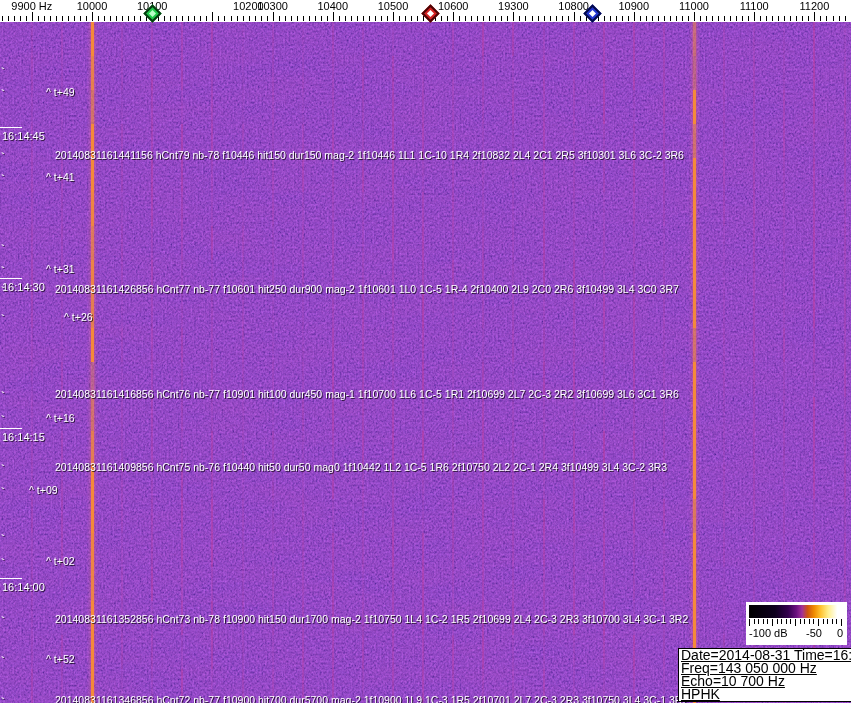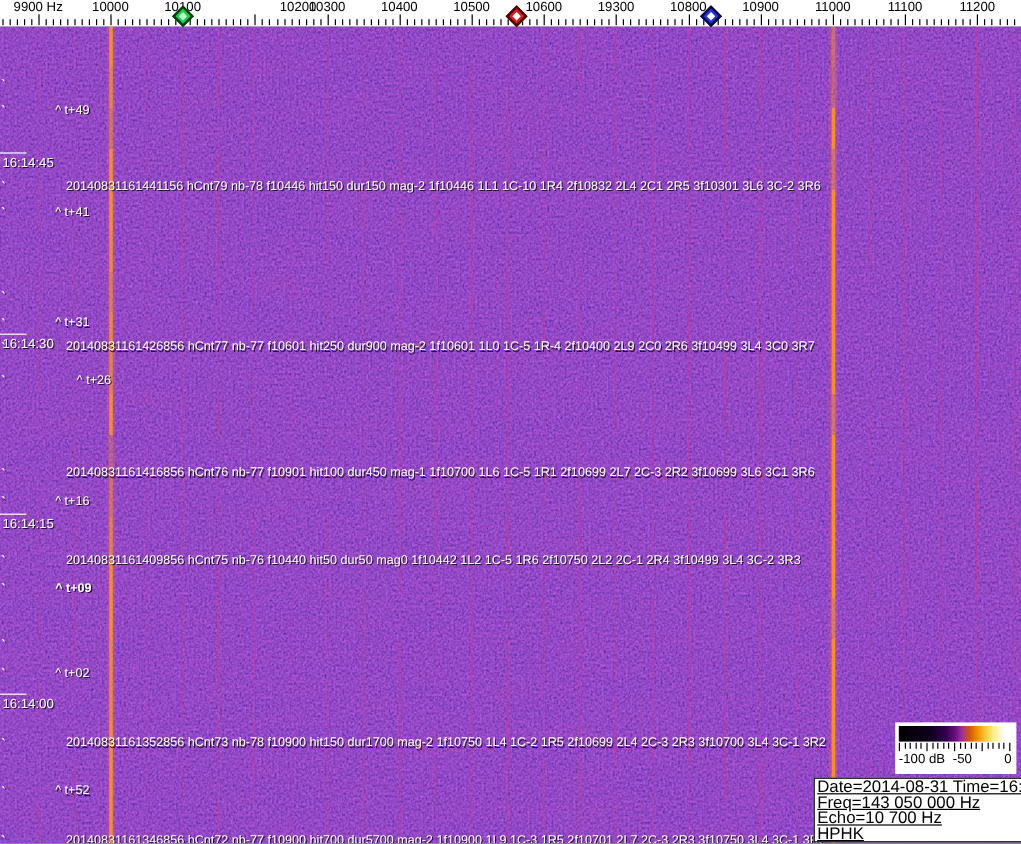--- a/index.html
+++ b/index.html
@@ -282,21 +282,21 @@
         <div class="rec-text" style="left: 55px; top: 261px;">20140831161426856 hCnt77 nb-77 f10601 hit250 dur900 mag-2 1f10601 1L0 1C-5 1R-4 2f10400 2L9 2C0 2R6 3f10499 3L4 3C0 3R7</div>
         <div class="edge-mark" style="top: 262px;">`</div>
         <div class="rec-tlabel" style="left: 64px; top: 289px;">^ t+26</div>
         <div class="edge-mark" style="top: 290px;">`</div>
         <div class="rec-text" style="left: 55px; top: 366px;">20140831161416856 hCnt76 nb-77 f10901 hit100 dur450 mag-1 1f10700 1L6 1C-5 1R1 2f10699 2L7 2C-3 2R2 3f10699 3L6 3C1 3R6</div>
         <div class="edge-mark" style="top: 367px;">`</div>
         <div class="rec-tlabel" style="left: 46px; top: 390px;">^ t+16</div>
         <div class="edge-mark" style="top: 391px;">`</div>
         <div class="rec-text" style="left: 55px; top: 439px;">20140831161409856 hCnt75 nb-76 f10440 hit50 dur50 mag0 1f10442 1L2 1C-5 1R6 2f10750 2L2 2C-1 2R4 3f10499 3L4 3C-2 3R3</div>
         <div class="edge-mark" style="top: 440px;">`</div>
-        <div class="rec-tlabel" style="left: 46px; top: 462px; font-weight: bold;">^ t+09</div>
+        <div class="rec-tlabel" style="left: 29px; top: 462px;">^ t+09</div>
         <div class="edge-mark" style="top: 463px;">`</div>
         <div class="edge-mark" style="top: 510px;">`</div>
         <div class="rec-tlabel" style="left: 46px; top: 533px;">^ t+02</div>
         <div class="edge-mark" style="top: 534px;">`</div>
         <div class="rec-text" style="left: 55px; top: 591px;">20140831161352856 hCnt73 nb-78 f10900 hit150 dur1700 mag-2 1f10750 1L4 1C-2 1R5 2f10699 2L4 2C-3 2R3 3f10700 3L4 3C-1 3R2</div>
         <div class="edge-mark" style="top: 592px;">`</div>
         <div class="rec-tlabel" style="left: 46px; top: 631px;">^ t+52</div>
         <div class="edge-mark" style="top: 632px;">`</div>
         <div class="rec-text" style="left: 55px; top: 672px;">20140831161346856 hCnt72 nb-77 f10900 hit700 dur5700 mag-2 1f10900 1L9 1C-3 1R5 2f10701 2L7 2C-3 2R3 3f10750 3L4 3C-1 3R2</div>
         <div class="edge-mark" style="top: 673px;">`</div>
@@ -323,21 +323,21 @@
         <div class="legend-tick" style="left: 67.4px; height: 5px;"></div>
         <div class="legend-tick" style="left: 72px; height: 7px;"></div>
         <div class="legend-tick" style="left: 76.6px; height: 5px;"></div>
         <div class="legend-tick" style="left: 81.2px; height: 5px;"></div>
         <div class="legend-tick" style="left: 85.8px; height: 5px;"></div>
         <div class="legend-tick" style="left: 90.4px; height: 5px;"></div>
         <div class="legend-tick" style="left: 95px; height: 7px;"></div>
       </div>
     <div class="legend-labels">
       <span class="legend-label" style="left:3px;">-100 dB</span>
-      <span class="legend-label" style="left:48px;">-50</span>
+      <span class="legend-label" style="left:60px;">-50</span>
       <span class="legend-label" style="right:4px;">0</span>
     </div>
   </div>
 
   <div class="info-box">
     <div class="info-line">Date=2014-08-31 Time=16:13 UTC</div>
     <div class="info-line">Freq=143 050 000 Hz</div>
     <div class="info-line">Echo=10 700 Hz</div>
     <div class="info-line">HPHK</div>
   </div>

